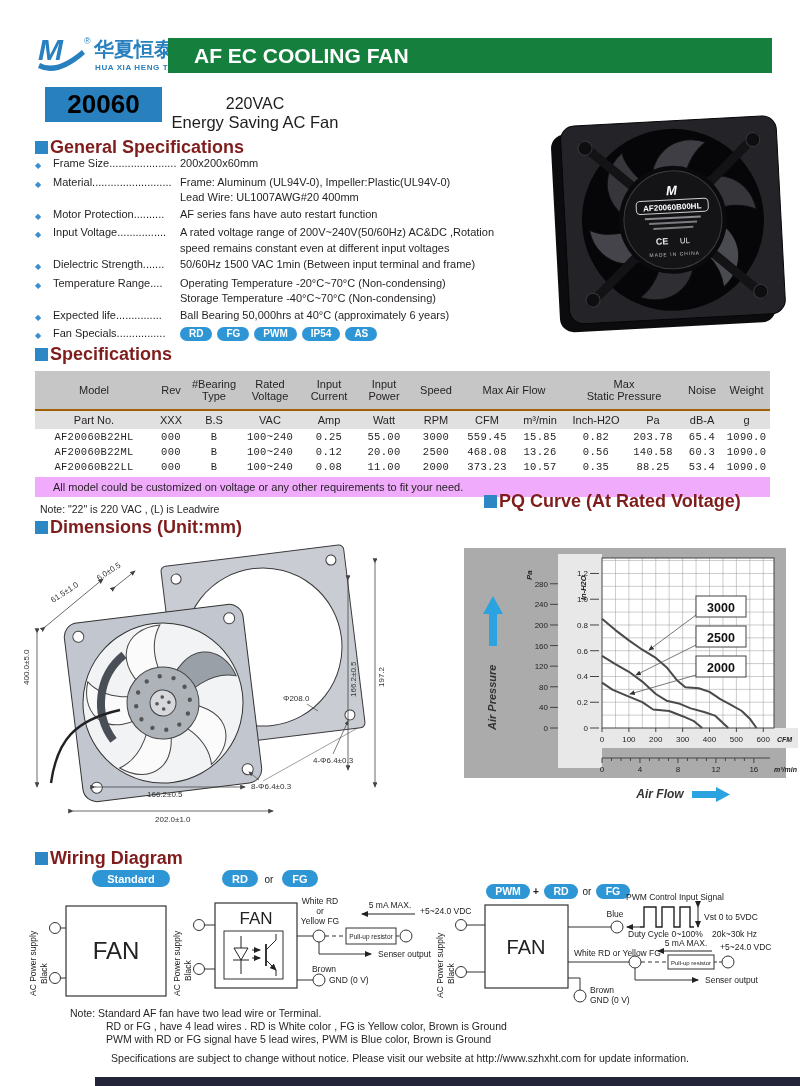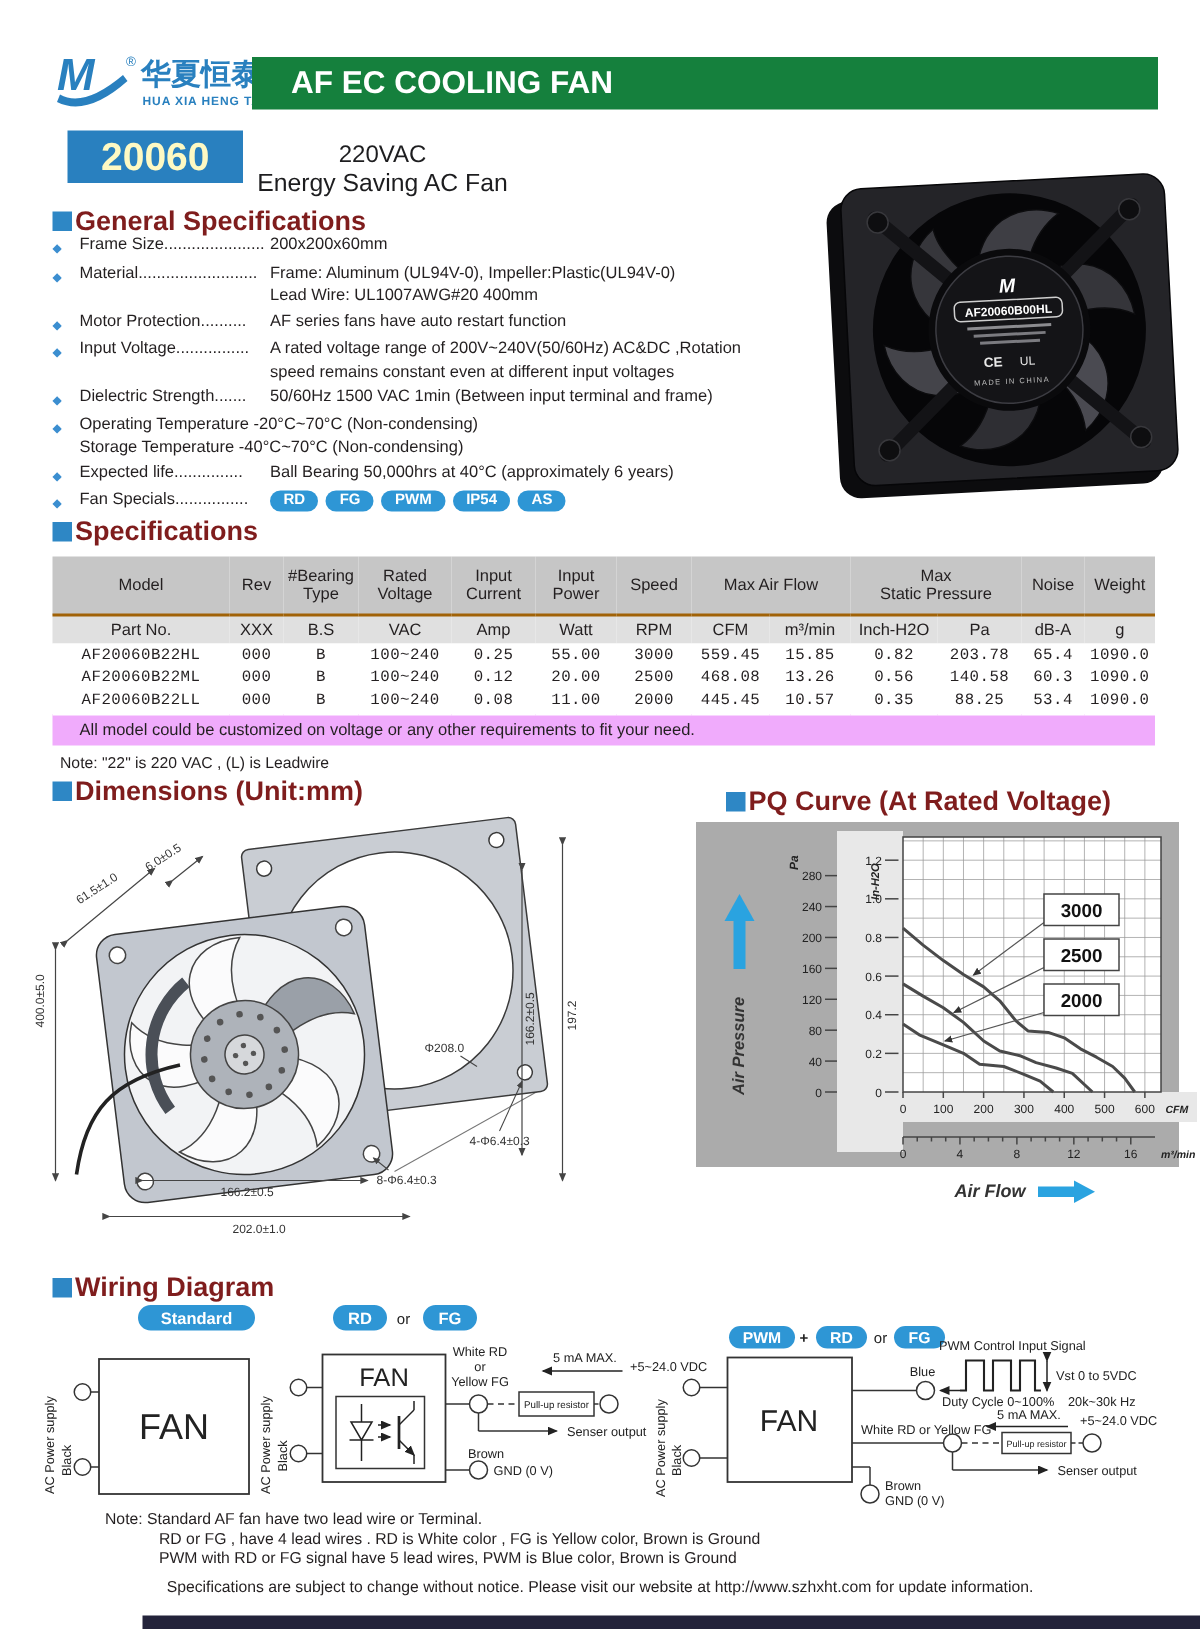--- a/index.html
+++ b/index.html
@@ -2,21 +2,21 @@
 <html><head>
 <meta charset="utf-8">
 <style>
   html,body{margin:0;padding:0;background:#fff;}
   .page{position:relative;width:800px;height:1086px;background:#fff;overflow:hidden;
         font-family:"Liberation Sans",sans-serif;color:#231f20;}
   .abs{position:absolute;}
   
   .banner{left:168px;top:38px;width:604px;height:35px;background:#15803d;color:#fff;
           font-size:21px;font-weight:bold;line-height:35px;padding-left:26px;box-sizing:border-box;}
-  .modelbox{left:45px;top:87px;width:117px;height:35px;background:#2980bf;color:#fef9c3;
+  .modelbox{left:45px;top:87px;width:117px;height:35px;background:#2980bf;color:#000000;
             font-size:26px;font-weight:bold;line-height:35px;text-align:center;}
   .subtitle{left:170px;top:85px;width:170px;text-align:center;color:#1d1d1f;margin-top:10px;}
   .subtitle .l1{font-size:16px;}
   .subtitle .l2{font-size:16.5px;}
   
   .sec{display:flex;align-items:center;gap:2px;font-weight:bold;color:#7f1d1d;font-size:18px;}
   .sec-sq{width:13px;height:13px;background:#2e87c5;flex:none;}
   
   .gs{left:35px;top:156px;width:520px;}
   .gsrow{display:flex;font-size:11px;line-height:15.5px;margin-bottom:1px;}
@@ -146,20 +146,21 @@
       </div>
       <div class="gsrow">
         <span class="gsbullet">◆</span>
         <span class="gslabel">Dielectric Strength.......</span>
         <div class="gsval">
           <div>50/60Hz 1500 VAC 1min (Between input terminal and frame)</div>
         </div>
       </div>
       <div class="gsrow">
         <span class="gsbullet">◆</span>
+        <span class="gslabel">Temperature Range....</span>
         <div class="gsval">
           <div>Operating Temperature -20°C~70°C (Non-condensing)</div>
           <div>Storage Temperature -40°C~70°C (Non-condensing)</div>
         </div>
       </div>
       <div class="gsrow">
         <span class="gsbullet">◆</span>
         <span class="gslabel">Expected life...............</span>
         <div class="gsval">
           <div>Ball Bearing 50,000hrs at 40°C (approximately 6 years)</div>
@@ -259,21 +260,21 @@
           <td>1090.0</td>
         </tr>
         <tr>
           <td>AF20060B22LL</td>
           <td>000</td>
           <td>B</td>
           <td>100~240</td>
           <td>0.08</td>
           <td>11.00</td>
           <td>2000</td>
-          <td>445.45</td>
+          <td>373.23</td>
           <td>10.57</td>
           <td>0.35</td>
           <td>88.25</td>
           <td>53.4</td>
           <td>1090.0</td>
         </tr>
         <tr>
           <td colspan="13" class="noterow">All model could be customized on voltage or any other requirements to fit your need.</td>
         </tr>
       </tbody>
@@ -368,21 +369,21 @@
     <line x1="80" y1="252" x2="230" y2="252" stroke="#444" stroke-width="0.8" marker-start="url(#ah1)" marker-end="url(#ah1)"></line>
     <text x="132" y="262" font-size="8" fill="#333">166.2±0.5</text>
     <line x1="58" y1="276" x2="258" y2="276" stroke="#444" stroke-width="0.8" marker-start="url(#ah1)" marker-end="url(#ah1)"></line>
     <text x="140" y="287" font-size="8" fill="#333">202.0±1.0</text>
     <text x="236" y="254" font-size="8" fill="#333">8-Φ6.4±0.3</text>
     <line x1="244" y1="245" x2="234" y2="237" stroke="#444" stroke-width="0.7" marker-end="url(#ah1)"></line>
     <text x="298" y="228" font-size="8" fill="#333">4-Φ6.4±0.3</text>
     <line x1="318" y1="219" x2="333" y2="186" stroke="#444" stroke-width="0.7" marker-end="url(#ah1)"></line>
   </svg>
 
-  <div class="abs sec" style="left:484px;top:491px;margin-top:33px;">
+  <div class="abs sec" style="left:484px;top:491px;">
     <span class="sec-sq"></span>
     <span>PQ Curve (At Rated Voltage)</span>
   </div>
 
   <svg class="abs" id="pq" style="left:464px;top:548px;" width="336" height="258" viewBox="0 0 336 258">
     <defs>
       <marker id="ah2" markerWidth="8" markerHeight="8" refX="6" refY="3" orient="auto">
         <path d="M0,0 L7,3 L0,6 Z" fill="#333"></path>
       </marker>
     </defs>

